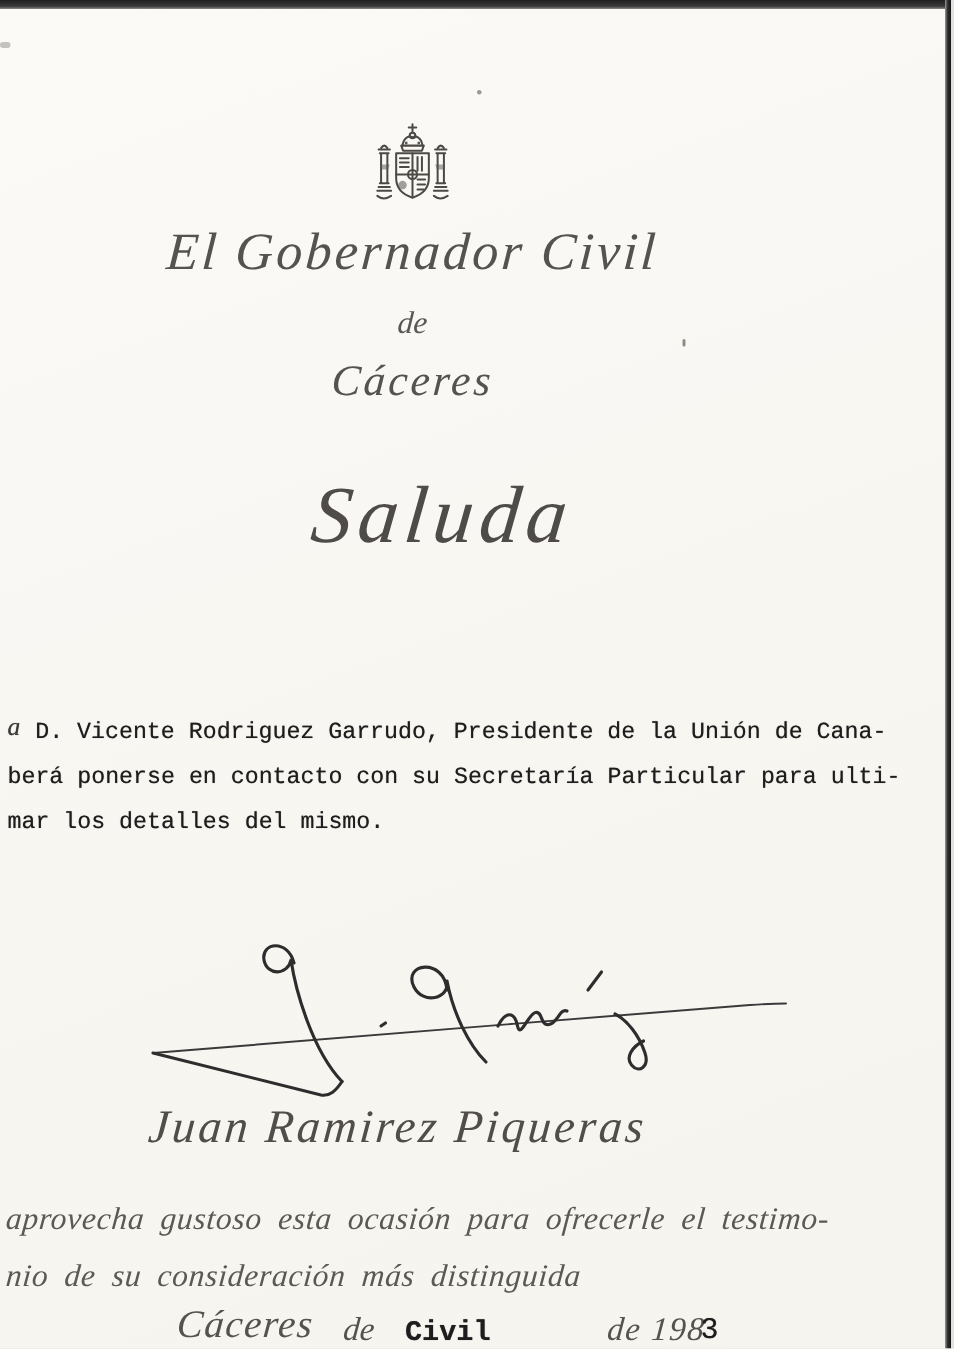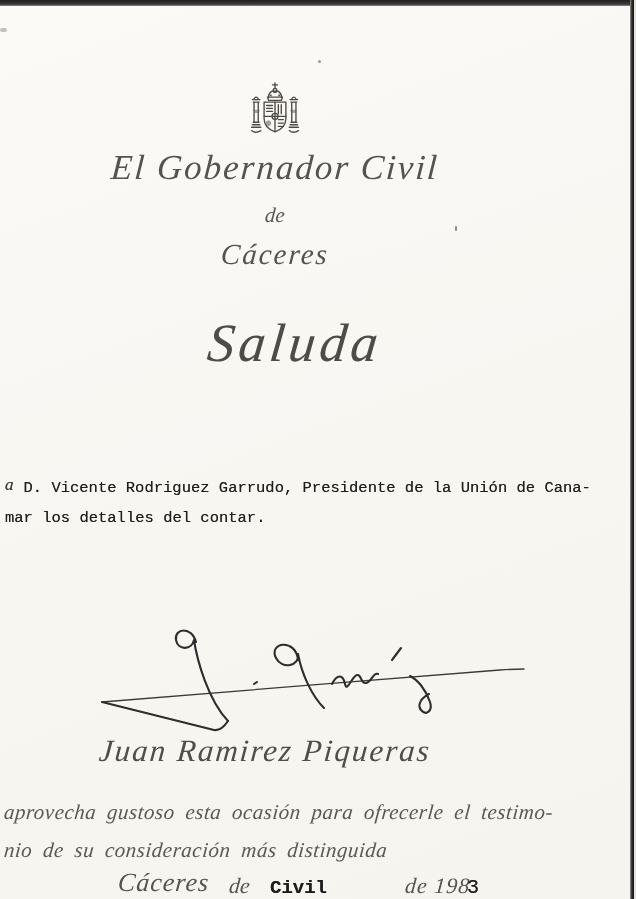--- a/index.html
+++ b/index.html
@@ -149,21 +149,22 @@
   </div>
 
   <div class="lh-title">El Gobernador Civil</div>
   <div class="lh-de">de</div>
   <div class="lh-city">Cáceres</div>
 
   <div class="saluda">Saluda</div>
 
   <div class="body-text">
     <div><span class="lead-a">a</span><span>D. Vicente Rodriguez Garrudo, Presidente de la Unión de Cana-</span></div>
-    <div>mar los detalles del contar.</div>
+    <div>berá ponerse en contacto con su Secretaría Particular para ulti-</div>
+    <div>mar los detalles del mismo.</div>
   </div>
 
   <div class="signature">
     <svg viewBox="0 0 436 128" width="436" height="128">
 
       <path class="sig-thin" d="M10 82 C110 74 280 60 408 50 C418 49.3 426 49 432 49"></path>
       <path class="sig-ink" d="M10 82 L122 110 C128 111 132 107 136 101"></path>
 
       <path class="sig-ink" d="M104 22 C100 6 82 8 84 20 C86 31 100 30 102 20 C105 40 116 80 136 101"></path>
 

